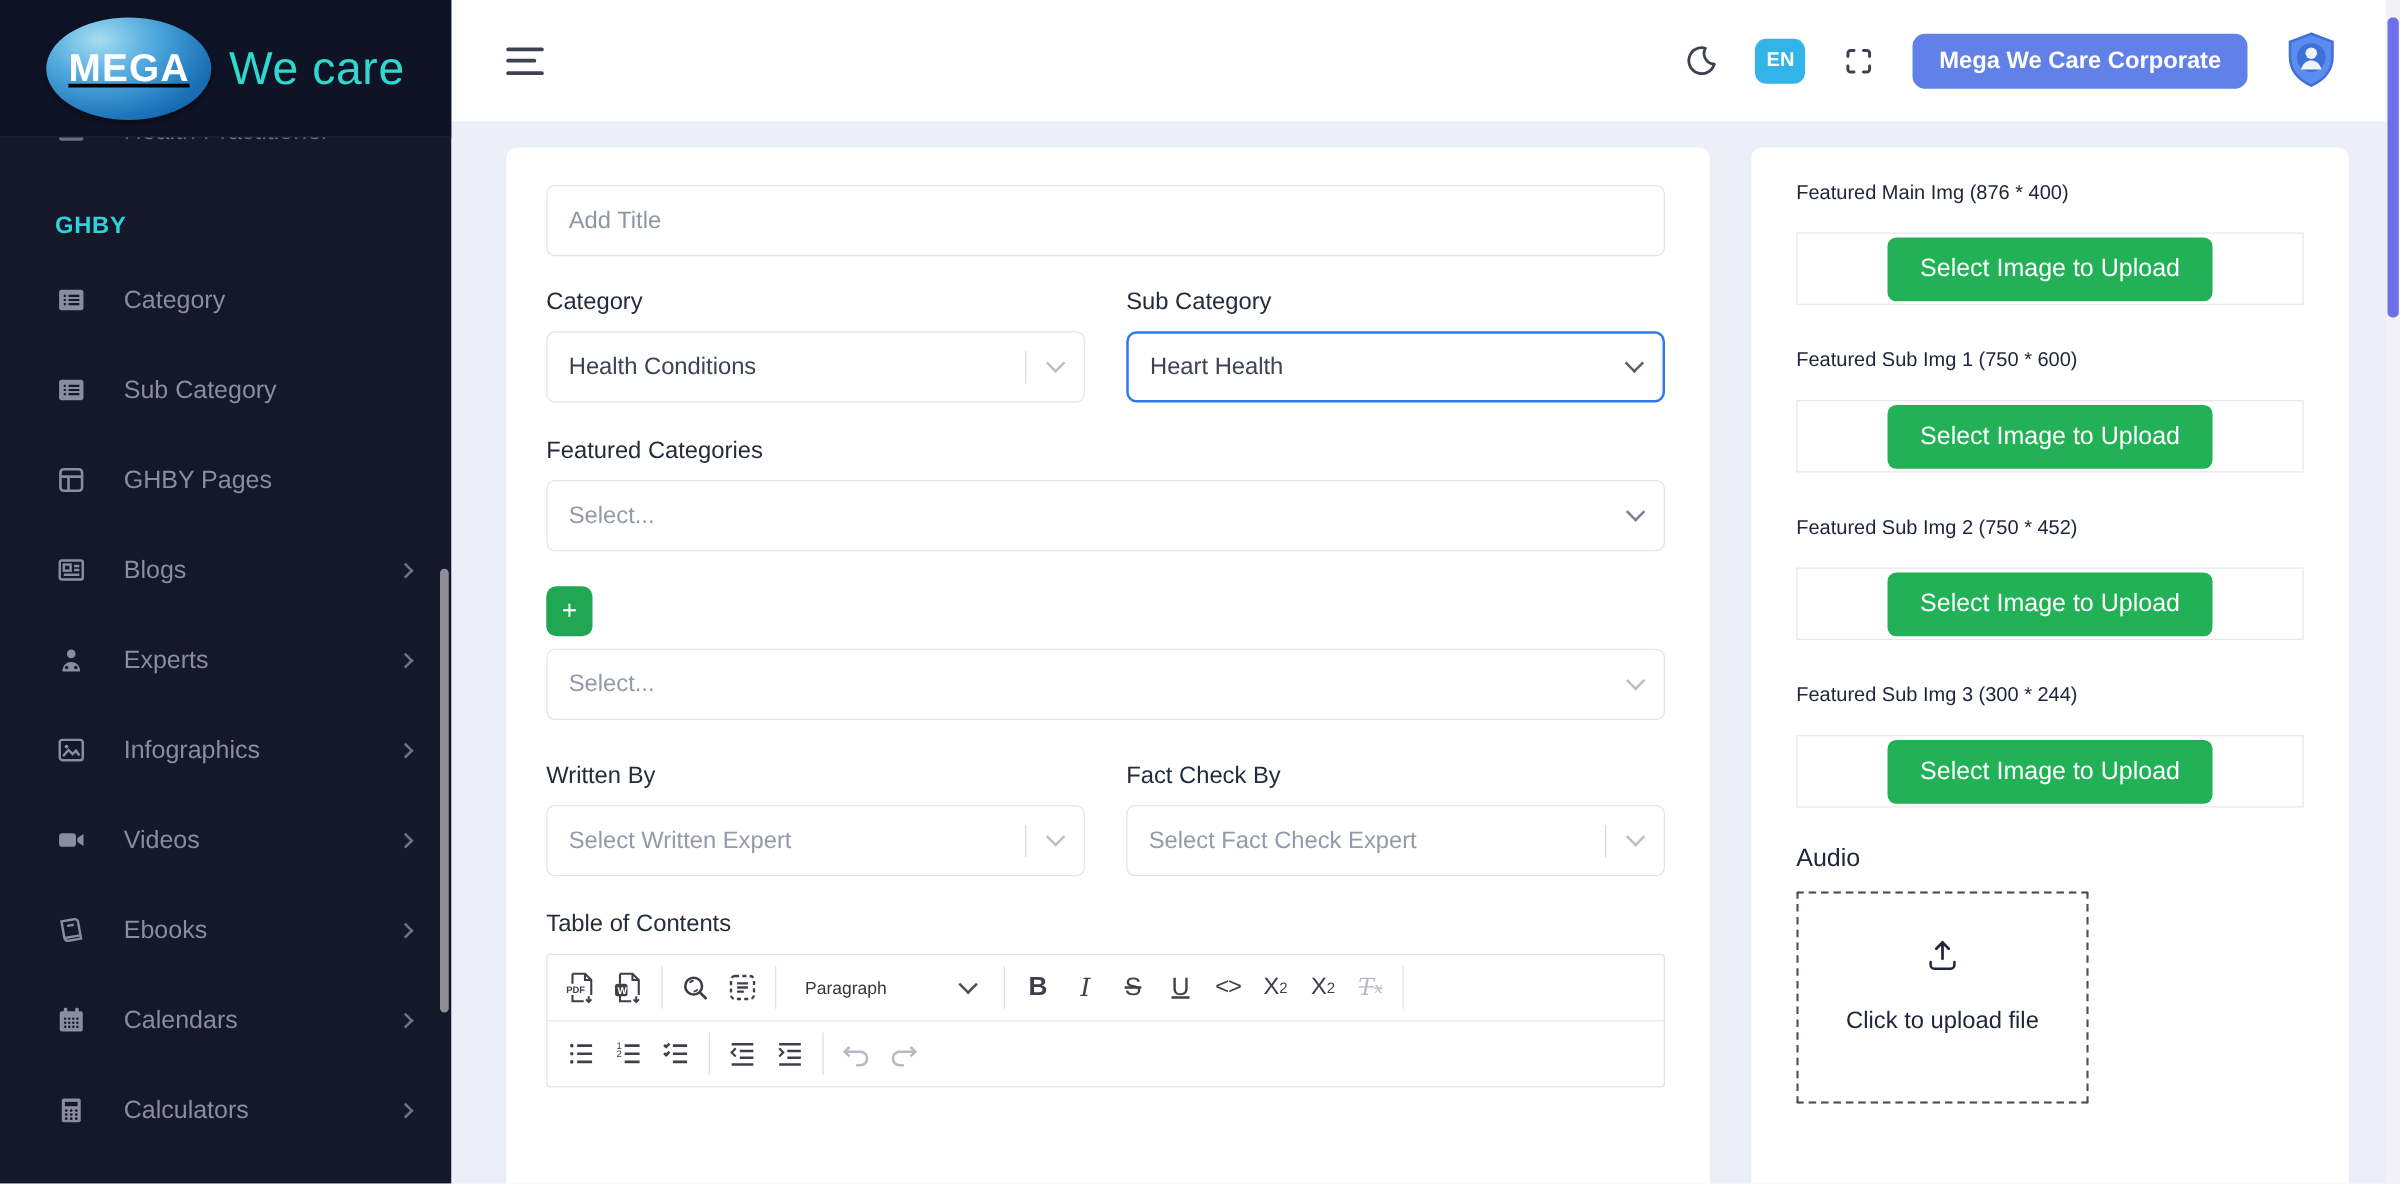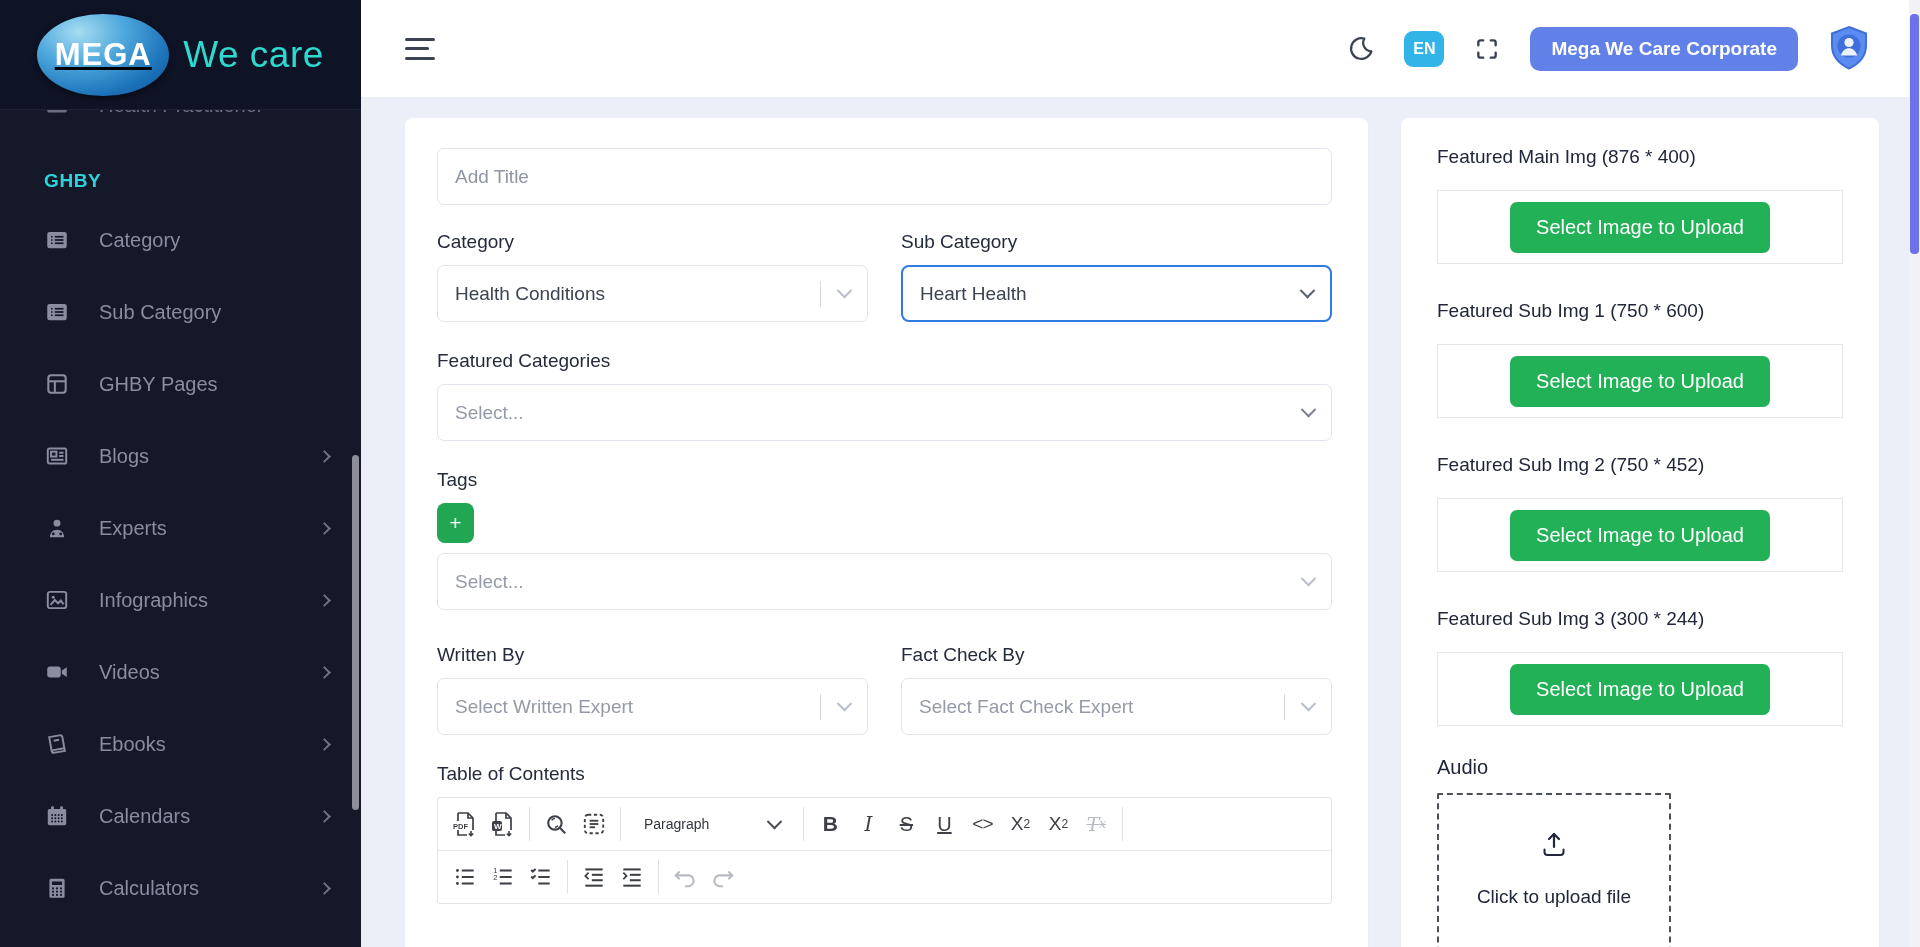--- a/index.html
+++ b/index.html
@@ -91,22 +91,22 @@
   .code-c { font-size:19px; letter-spacing:-1px; }
   .subsup { font-size:19px; }
   .subsup sub, .subsup sup { font-size:12px; }
   .clear-t { color:#b6bac1; font-family:"DejaVu Serif", serif; font-style:italic; text-decoration:line-through; }
   .clear-t sub { font-size:12px; text-decoration:none; }
   .tb-disabled { color:#b6bac1; }
 
   
   .media-card { position:absolute; left:1401px; top:118px; width:478px; height:860px; background:#fff;
                 border-radius:8px; padding:28px 36px 0 36px; box-shadow:0 1px 2px rgba(30,35,60,0.04); }
-  .m-heading { font-size:19px; color:#20273a; font-weight:500; }
-  .upload-box { margin-top:22px; border:1px solid #e7e7ea; height:74px; display:flex; align-items:center;
+  .m-heading { font-size:16px; color:#20273a; font-weight:500; }
+  .upload-box { margin-top:22px; border:1px solid #e7e7ea; height:58px; display:flex; align-items:center;
                 justify-content:center; }
   .upload-btn { background:#22b156; color:#fff; border:none; border-radius:7px; padding:14px 26px;
                 font-size:20px; cursor:pointer; }
   .m-gap { margin-top:36px; }
   .audio-label { margin-top:30px; font-size:20px; color:#20273a; font-weight:500; }
   .audio-box { margin-top:14px; width:234px; height:170px; border:2px dashed #4a4f5a; border-radius:2px;
                display:flex; flex-direction:column; align-items:center; padding-top:34px; cursor:pointer; }
   .audio-box .txt { margin-top:27px; font-size:19px; color:#20273a; }
 
   svg { display:block; }
@@ -369,21 +369,20 @@
         <span class="placeholder">Select...</span>
         <span class="select-end">
           <span class="chev-zone">
               <span class="chev-down" style="border-color:#7a8090"></span>
             </span>
         </span>
       </div>
     </div>
 
     <div class="block">
-      <div class="f-label">Tags</div>
       <button class="tag-add-btn">+</button>
       <div class="select-box">
         <span class="placeholder">Select...</span>
         <span class="select-end">
           <span class="chev-zone">
               <span class="chev-down"></span>
             </span>
         </span>
       </div>
     </div>

